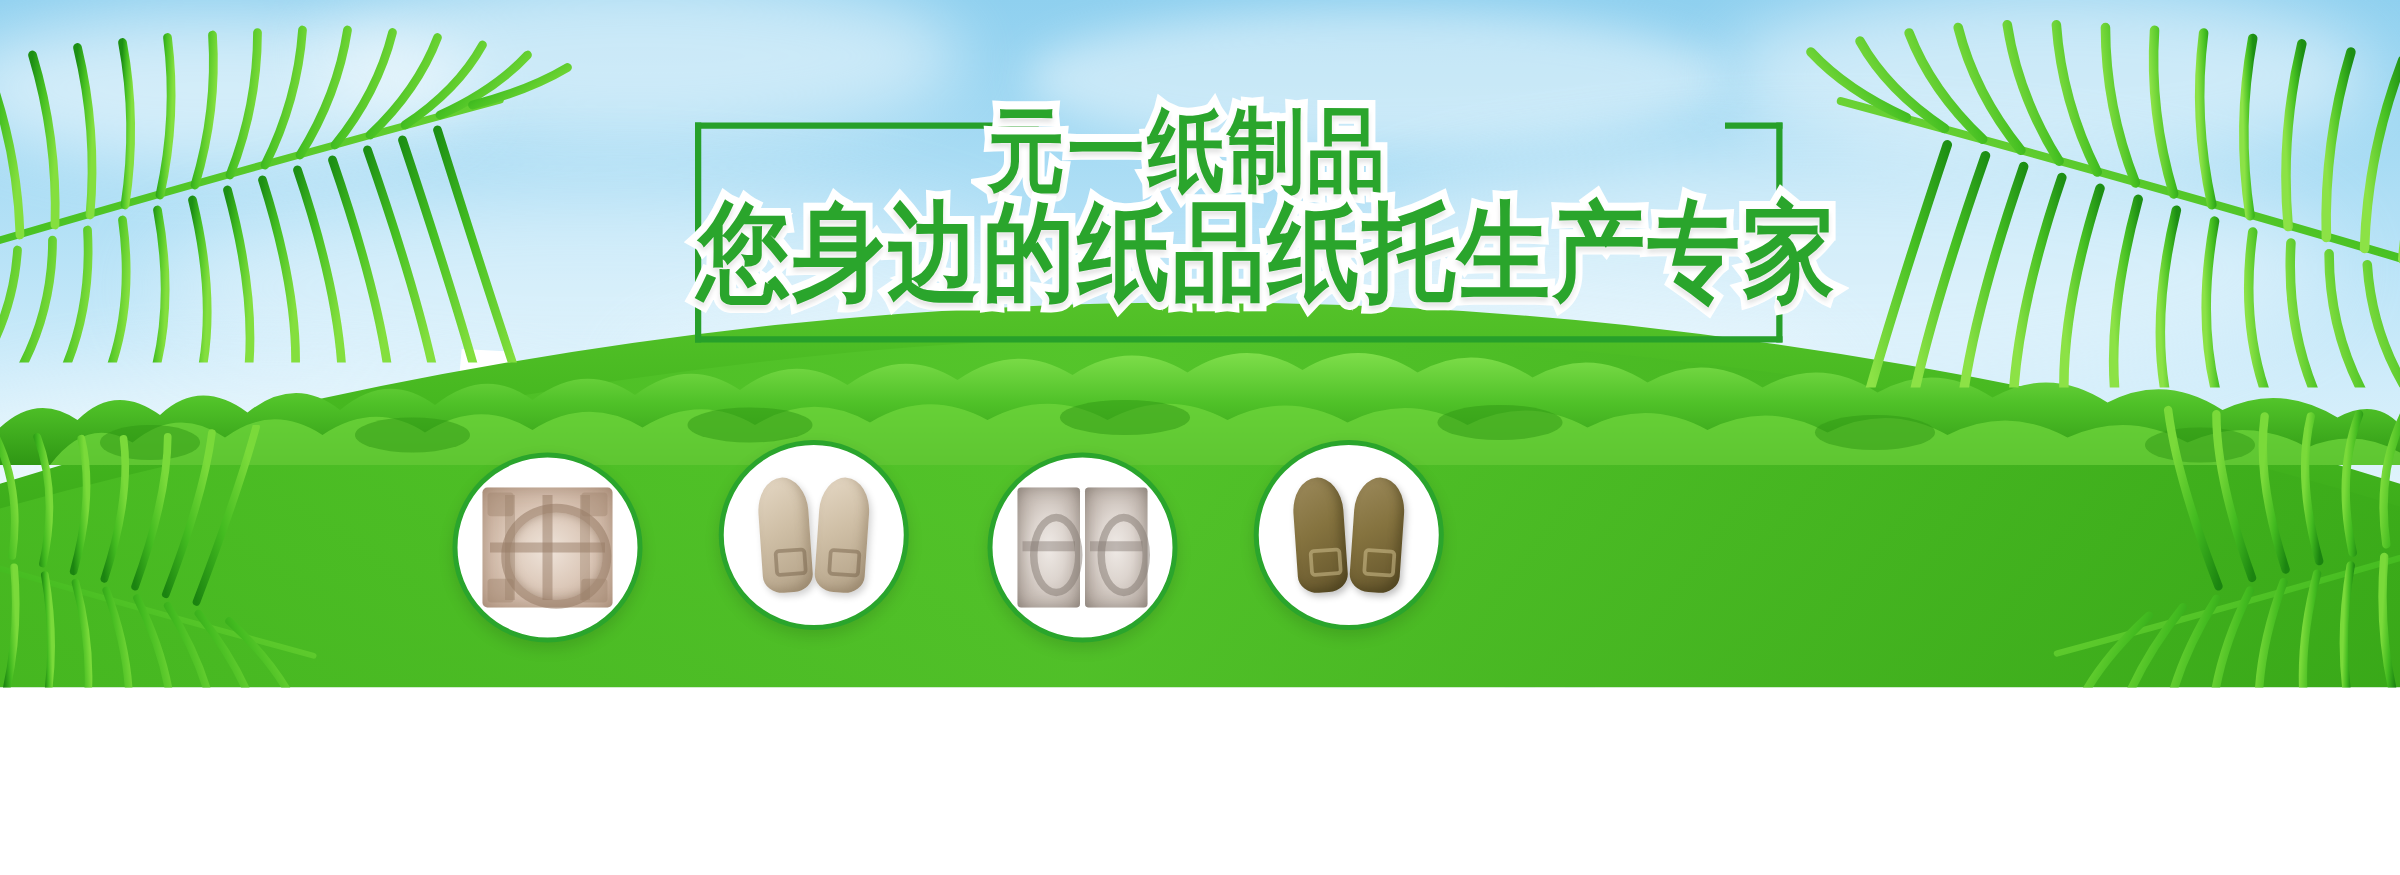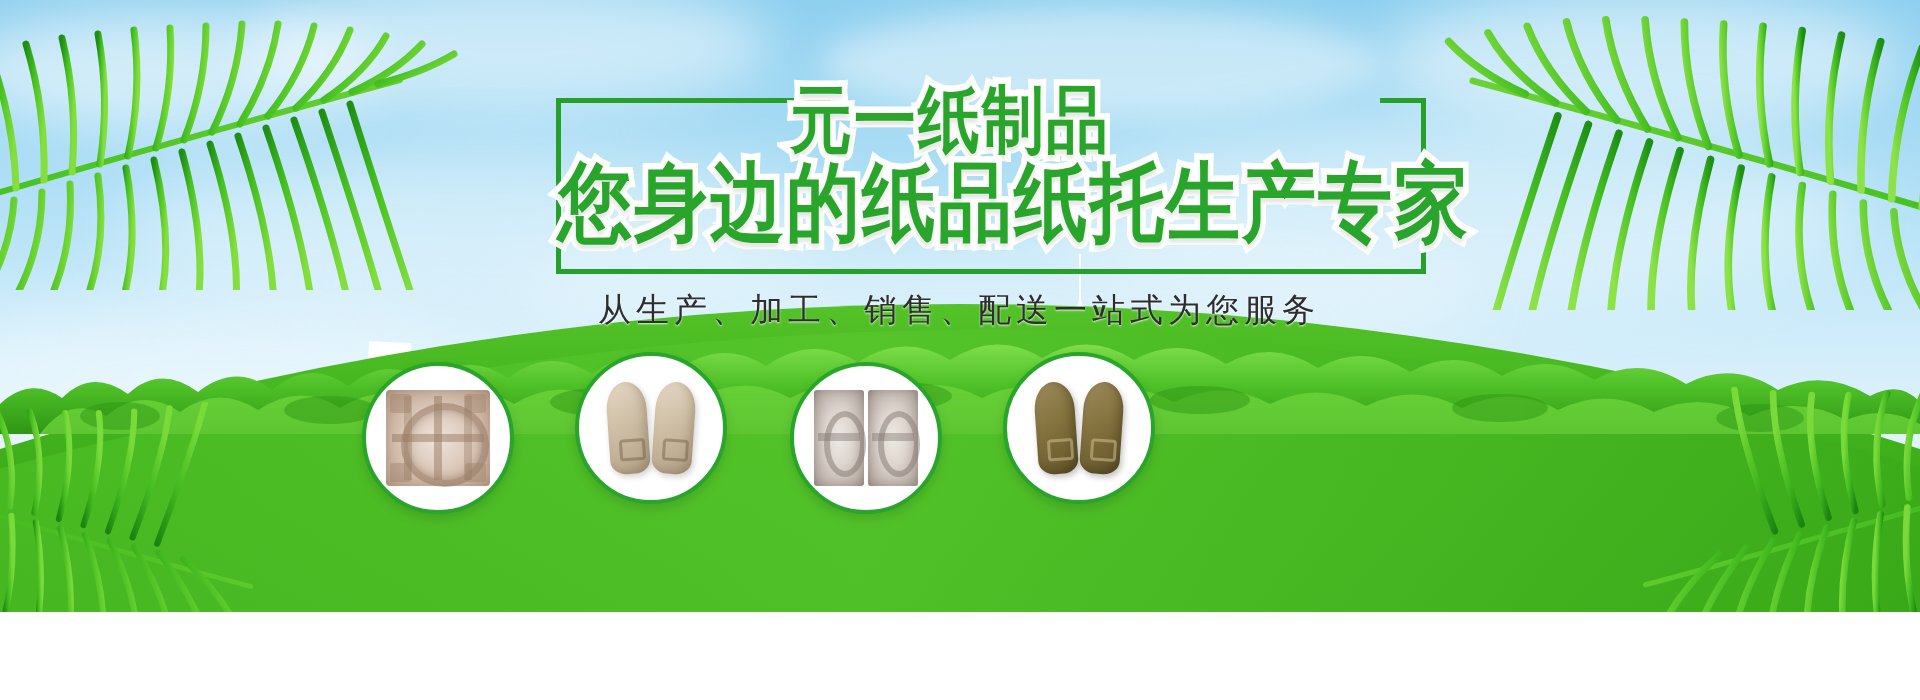--- a/index.html
+++ b/index.html
@@ -1,20 +1,20 @@
 <!DOCTYPE html>
 <html><head>
 <meta charset="utf-8">
 <style>
   * { margin:0; padding:0; box-sizing:border-box; }
   html,body { width:1920px; height:700px; overflow:hidden; }
   body { font-family:"Liberation Sans","DejaVu Sans",sans-serif; background:#fff; }
 
   .banner{
-    position:relative; width:1920px; height:612px; overflow:hidden;
+    position:relative; width:1920px; height:550px; overflow:hidden;
     background:
       linear-gradient(to bottom,
         #8fd0ef 0%, #a2d9f3 18%, #b9e3f7 38%, #cfecfa 55%, #dff3fc 70%, #eaf7fd 82%, #f2fafd 100%);
   }
 
   
   .cloud{ position:absolute; background:#ffffff; border-radius:50%; filter:blur(16px); }
   .cloud.soft{ filter:blur(26px); }
   .haze{ position:absolute; border-radius:50%; filter:blur(34px); background:#ffffff; }
 
@@ -297,21 +297,20 @@
   <div>
     <div class="frame-top-left"></div>
     <div class="frame-top-right"></div>
     <div class="frame-left"></div>
     <div class="frame-right"></div>
     <div class="frame-bottom"></div>
   </div>
 
   <div class="title-line1">元一纸制品</div>
   <div class="title-line2">您身边的纸品纸托生产专家</div>
-  <div class="subtitle">从生产、加工、销售、配送一站式为您服务</div>
 
   <div class="circle" style="left:362px; top:362px;">
     <div class="photo">
       <div class="pulp-tray">
         <div class="tray-cross"></div>
         <div class="tray-corner" style="left:4%;  top:4%;"></div>
         <div class="tray-corner" style="right:4%; top:4%;"></div>
         <div class="tray-corner" style="left:4%;  bottom:4%;"></div>
         <div class="tray-corner" style="right:4%; bottom:4%;"></div>
       </div>

